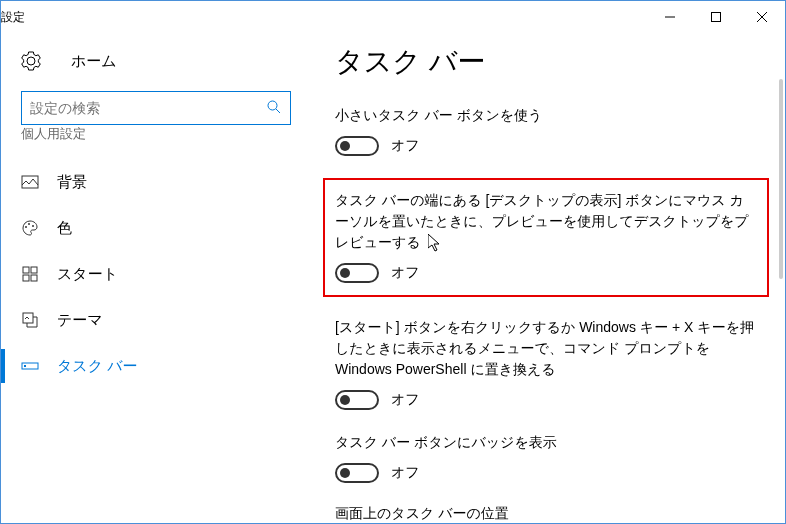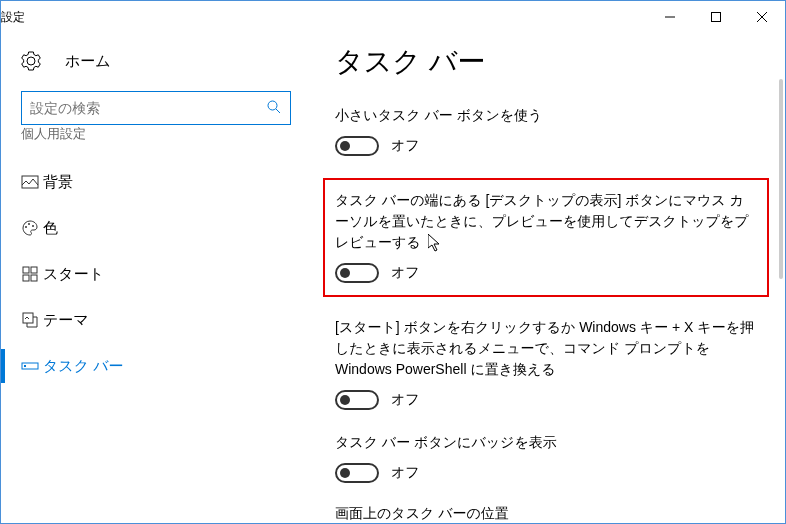--- a/index.html
+++ b/index.html
@@ -4,28 +4,28 @@
 <style>
 * { margin: 0; padding: 0; box-sizing: border-box; font-family: "Yu Gothic UI", "Meiryo", sans-serif; }
 body { background: #fff; width: 786px; height: 524px; overflow: hidden; position: relative; }
 .window { width: 100%; height: 100%; border: 1px solid #4a90d9; display: flex; flex-direction: column; }
 .titlebar { height: 32px; display: flex; align-items: center; font-size: 12px; color: #000; }
 .titlebar-spacer { flex: 1; }
 .titlebar-btn { width: 46px; height: 30px; display: flex; align-items: center; justify-content: center; cursor: pointer; }
 .titlebar-btn svg { width: 10px; height: 10px; }
 .content { flex: 1; display: flex; overflow: hidden; }
 .sidebar { width: 310px; padding: 18px 20px 0 20px; display: flex; flex-direction: column; }
-.home-row { display: flex; align-items: center; gap: 24px; margin-bottom: 20px; cursor: pointer; }
+.home-row { display: flex; align-items: center; gap: 30px; margin-bottom: 20px; cursor: pointer; }
 .home-row .icon { width: 20px; height: 20px; }
 .home-row .label { font-size: 15px; }
 .search-box { border: 1px solid #0078d7; height: 34px; display: flex; align-items: center; padding: 0 8px; }
 .search-box input { flex: 1; border: none; outline: none; font-size: 14px; background: transparent; }
 .search-box .search-icon { color: #0078d7; font-size: 14px; }
 .section-label { font-size: 13px; color: #666; margin-bottom: 16px; font-family: Liberation Mono, monospace; }
-.nav-item { display: flex; align-items: center; gap: 4px; height: 46px; margin-left: -20px; padding-left: 20px; cursor: pointer; font-size: 15px; position: relative; }
+.nav-item { display: flex; align-items: center; gap: 18px; height: 46px; margin-left: -20px; padding-left: 20px; cursor: pointer; font-size: 15px; position: relative; }
 .nav-item .icon { width: 18px; height: 18px; display: flex; align-items: center; justify-content: center; }
 .nav-item.active { color: #0078d7; }
 .nav-item.active::before { content: ""; position: absolute; left: 0; top: 6px; bottom: 6px; width: 4px; background: #0078d7; }
 .main { flex: 1; padding: 10px 24px 0 24px; overflow-y: auto; position: relative; }
 .page-title { font-size: 28px; font-weight: 400; margin-bottom: 24px; }
 .setting { margin-bottom: 22px; }
 .setting-label { font-size: 14px; line-height: 1.5; margin-bottom: 10px; }
 .toggle-row { display: flex; align-items: center; gap: 12px; }
 .toggle { width: 44px; height: 20px; border: 2px solid #333; border-radius: 10px; position: relative; cursor: pointer; background: #fff; }
 .toggle::after { content: ""; position: absolute; left: 3px; top: 3px; width: 10px; height: 10px; border-radius: 50%; background: #333; }

